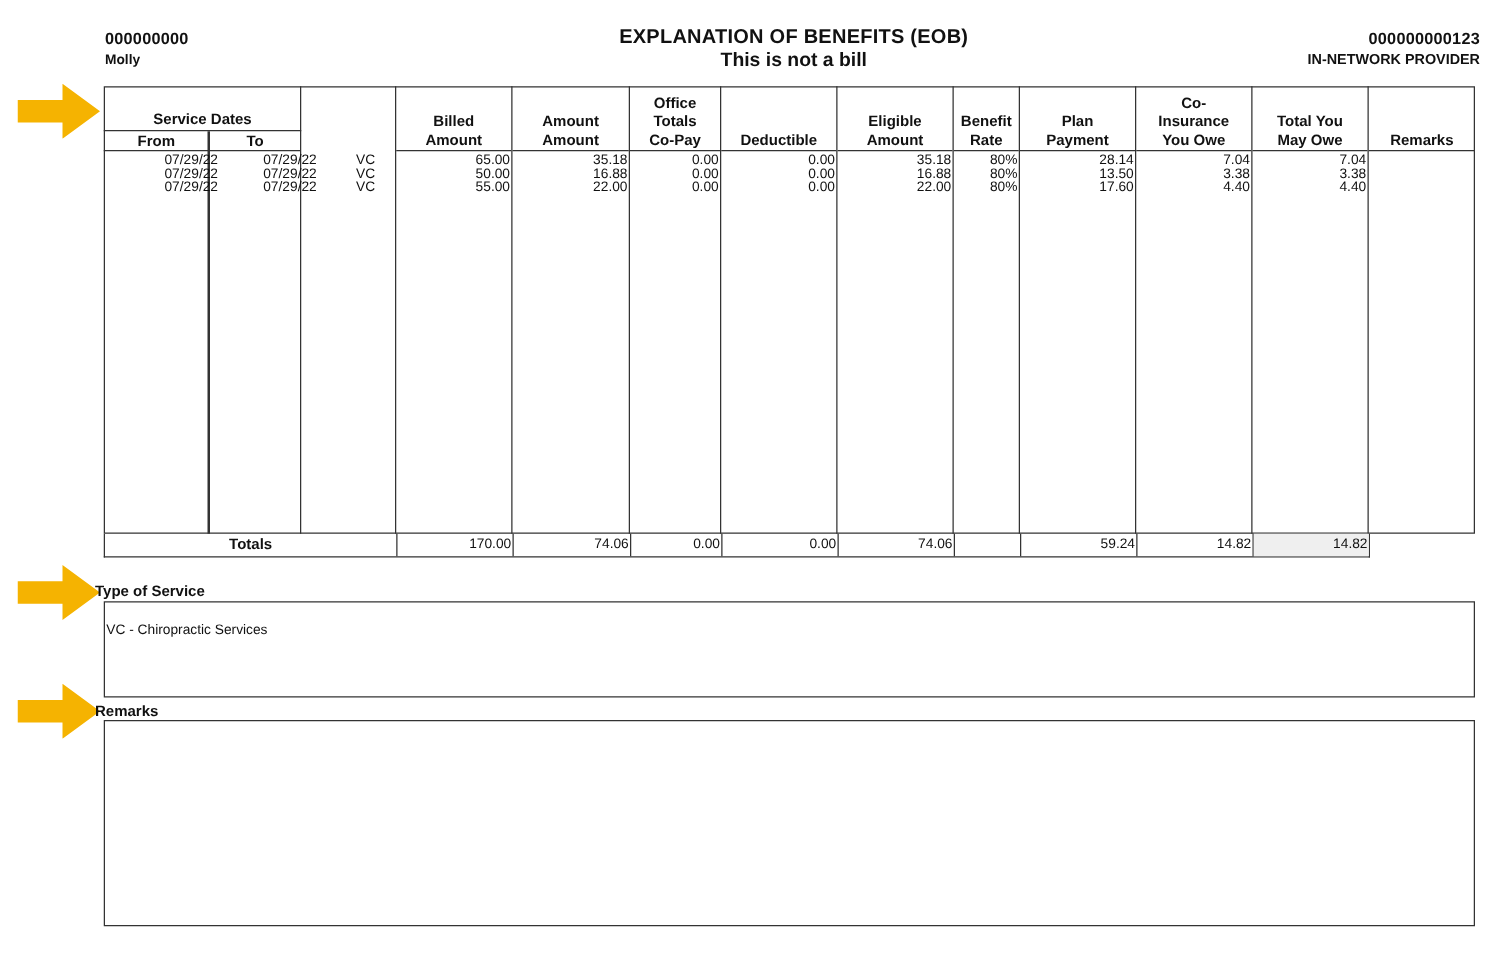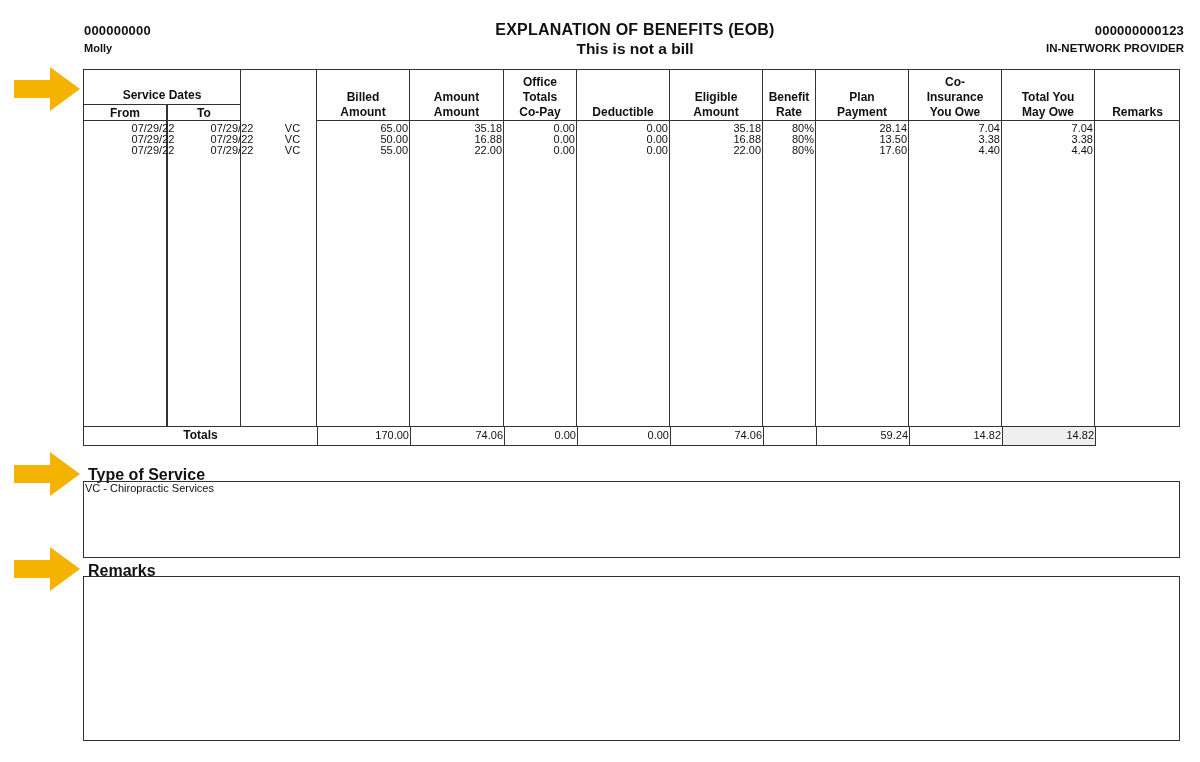--- a/index.html
+++ b/index.html
@@ -35,22 +35,22 @@
   .rows div { height: 11px; white-space: nowrap; }
   .rows.r { text-align: right; padding-right: 1px; }
   .rows.c { text-align: center; margin-left: 28px; }
 
   .totals { position: absolute; left: 0; top: 358px; width: 1013px; height: 19px; border: 1.5px solid #333; border-top: none; }
   .tcell { position: absolute; top: 0; height: 17.5px; border-right: 1.5px solid #333; font-size: 11px; line-height: 17px; text-align: right; padding-right: 1px; }
   .tcell.label { text-align: center; font-weight: bold; font-size: 12px; padding-right: 0; }
   .tcell.shade { background: #efefef; }
   .tcell.last { border-right: none; }
 
-  .sec-label { position: absolute; left: 88px; font-weight: bold; font-size: 16px; text-align: right; }
-  .box { position: absolute; left: 83px; width: 1097px; border: 1.5px solid #333; font-size: 11px; padding: 0 1px; }
+  .sec-label { position: absolute; left: 76px; font-weight: bold; font-size: 12px; text-align: right; }
+  .box { position: absolute; left: 83px; width: 1097px; border: 1.5px solid #333; font-size: 11px; padding: 16px 1px; }
 </style>
 </head>
 <body>
 
 <div class="hdr-left">
   <div class="id">000000000</div>
   <div class="name">Molly</div>
 </div>
 <div class="hdr-center">
   <div class="t1">EXPLANATION OF BENEFITS (EOB)</div>

